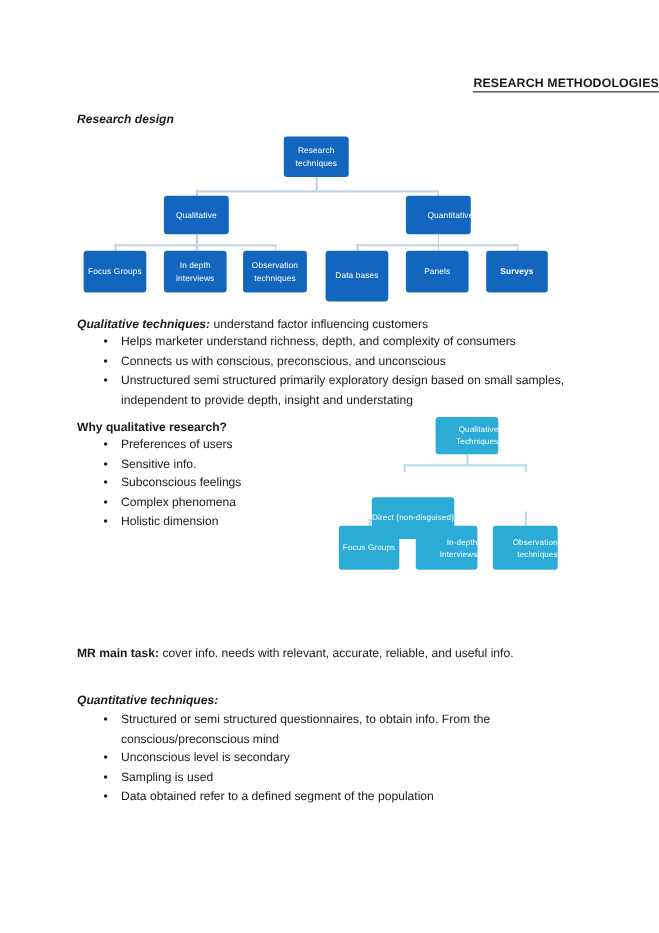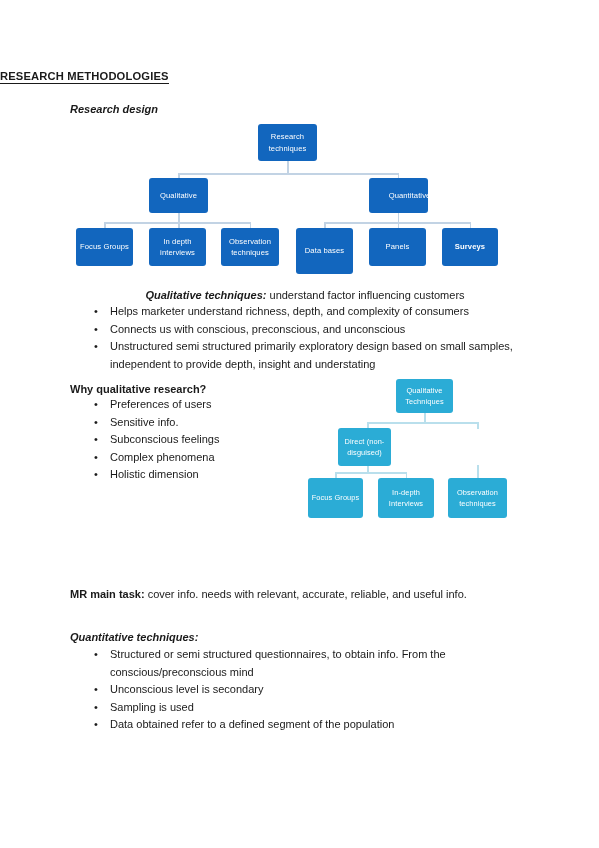--- a/index.html
+++ b/index.html
@@ -21,21 +21,21 @@
     inset: 0;
     background: #ffffff;
   }
 
   
   .doc-title {
     position: absolute;
     left: 0;
     right: 0;
     top: 70px;
-    text-align: left;
+    text-align: right;
     font-size: 11.2px;
     font-weight: bold;
     letter-spacing: 0.15px;
   }
   .doc-title span {
     border-bottom: 1px solid #1a1a1a;
     padding-bottom: 1px;
   }
 
   .txt {
@@ -94,20 +94,21 @@
 
   
   #diagram-research .node {
     background: #1266be;
     font-size: 7.6px;
   }
   
   #diagram-qualitative .node {
     background: #2bacd6;
     font-size: 7.4px;
+    text-align: right;
   }
 </style>
 </head>
 <body>
 
 <div class="page">
 
   <div class="doc-title">
     <span>RESEARCH METHODOLOGIES</span>
   </div>
@@ -140,21 +141,21 @@
 
     <div class="node" style="left:76px; top:228px; width:57px; height:38px;">Focus Groups</div>
     <div class="node" style="left:149px; top:228px; width:57px; height:38px;">In depth interviews</div>
     <div class="node" style="left:221px; top:228px; width:58px; height:38px;">Observation techniques</div>
 
     <div class="node" style="left:296px; top:228px; width:57px; height:46px;">Data bases</div>
     <div class="node" style="left:369px; top:228px; width:57px; height:38px;">Panels</div>
     <div class="node" style="left:442px; top:228px; width:56px; height:38px;font-weight:bold;">Surveys</div>
   </div>
 
-  <div class="txt" style="top:287px; width:470px;text-align:center;">
+  <div class="txt" style="top:287px; width:470px;">
     <span class="bi">Qualitative techniques:</span><span> understand factor influencing customers</span>
   </div>
 
   <ul class="bullets" style="top:303px; width:462px;">
     <li>
       <span class="dot">•</span>
       <span>Helps marketer understand richness, depth, and complexity of consumers</span>
     </li>
     <li>
       <span class="dot">•</span>
@@ -200,21 +201,21 @@
 
     <div class="conn teal" style="left:367px; top:465px; width:1.5px; height:8px;"></div>
     <div class="conn teal" style="left:335px; top:472px; width:72px; height:1.5px;"></div>
     <div class="conn teal" style="left:335px; top:472px; width:1.5px; height:6px;"></div>
     <div class="conn teal" style="left:405.5px; top:472px; width:1.5px; height:6px;"></div>
 
     <div class="conn teal" style="left:477px; top:465px; width:1.5px; height:13px;"></div>
 
     <div class="node" style="left:396px; top:379px; width:57px; height:34px;">Qualitative Techniques</div>
 
-    <div class="node" style="left:338px; top:428px; width:53px; height:38px;">Direct (non-disguised)</div>
+    <div class="node" style="left:338px; top:452px; width:75px; height:38px;">Direct (non-disguised)</div>
 
     <div class="node" style="left:308px; top:478px; width:55px; height:40px;">Focus Groups</div>
     <div class="node" style="left:378px; top:478px; width:56px; height:40px;">In-depth Interviews</div>
     <div class="node" style="left:448px; top:478px; width:59px; height:40px;">Observation techniques</div>
   </div>
 
 
   <div class="txt" style="top:586px; width:480px;">
     <span class="b">MR main task:</span><span> cover info. needs with relevant, accurate, reliable, and useful info.</span>
   </div>

